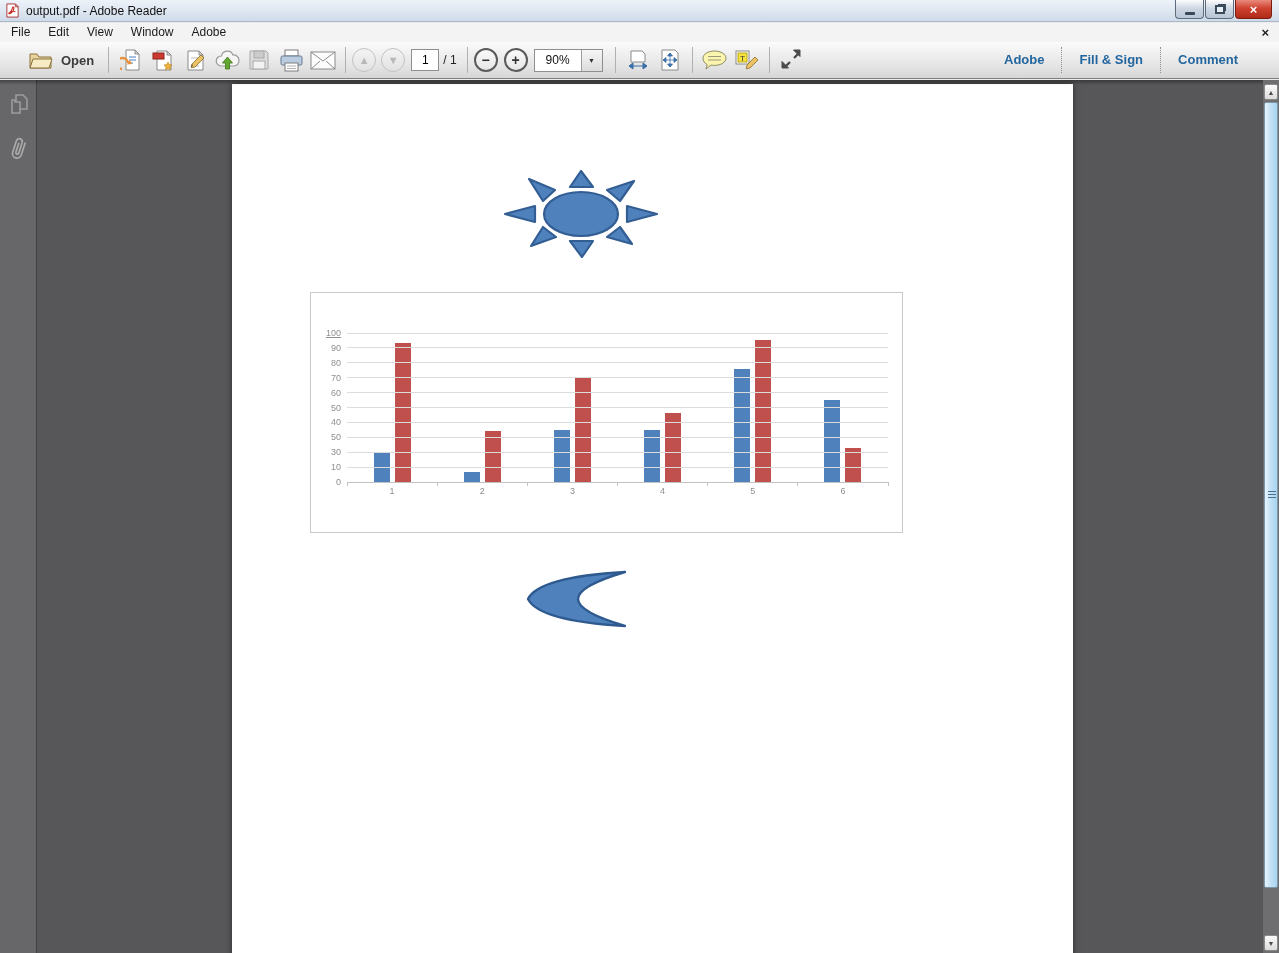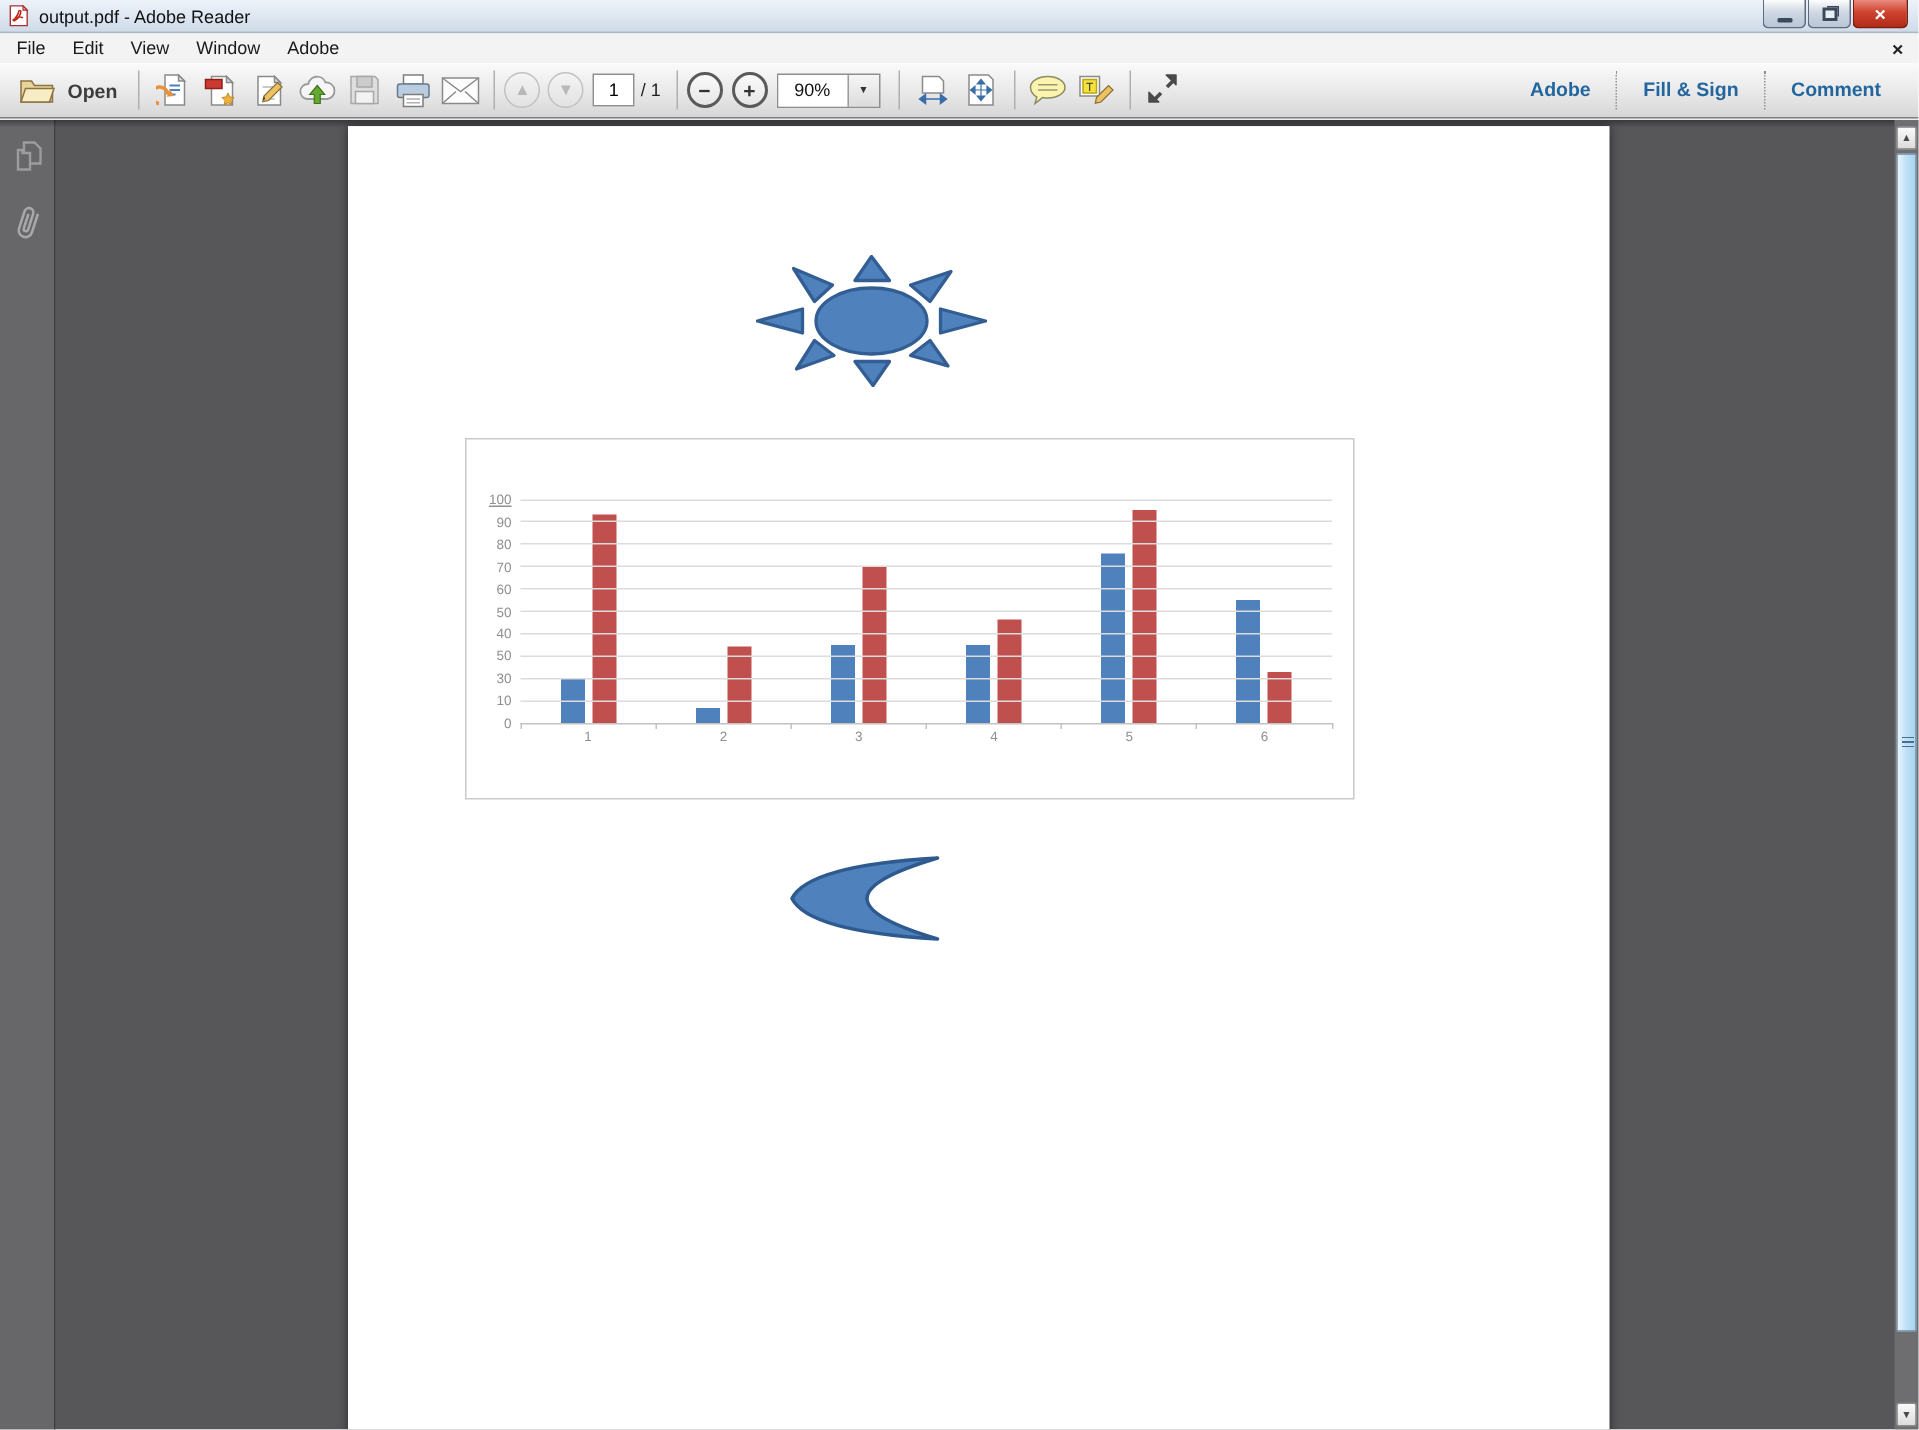--- a/index.html
+++ b/index.html
@@ -26,21 +26,21 @@
 
   
   .menubar { position:absolute; left:0; top:23px; width:100%; height:19px; background:#f3f3f3;
     display:flex; align-items:center; font-size:12px; color:#1a1a1a; padding-left:2px; }
   .menu-item { padding:0 9px; line-height:19px; }
   .menu-close { position:absolute; right:10px; top:0; font-size:13px; font-weight:bold; color:#222; line-height:19px; }
 
   
   .toolbar { position:absolute; left:0; top:42px; width:100%; height:37px;
     background:linear-gradient(#fbfbfb,#e3e3e3 70%,#d6d6d6); border-bottom:1px solid #7e7e7e;
-    display:flex; align-items:center; padding:0 8px; }
+    display:flex; align-items:center; padding:0 24px; }
   .tb-sep { width:1px; height:26px; background:#b0b0b0; margin:0 6px; flex:0 0 auto; }
   .tbtn { width:28px; height:28px; display:flex; align-items:center; justify-content:center;
     border-radius:3px; margin:0 2px; flex:0 0 auto; }
   .open-btn { display:flex; align-items:center; padding:2px 8px 2px 4px; border-radius:3px; }
   .open-label { font-size:13px; font-weight:bold; color:#3c3c3c; margin-left:8px; }
   .nav-circle { width:24px; height:24px; border-radius:50%; border:1px solid #c2c2c2;
     background:linear-gradient(#f4f4f4,#e2e2e2); display:flex; align-items:center; justify-content:center;
     color:#b8b8b8; font-size:11px; }
   .page-input { width:28px; height:22px; border:1px solid #8f8f8f; background:#fff;
     font-size:12px; text-align:center; font-family:"Liberation Sans",sans-serif; margin:0 4px 0 6px; }

